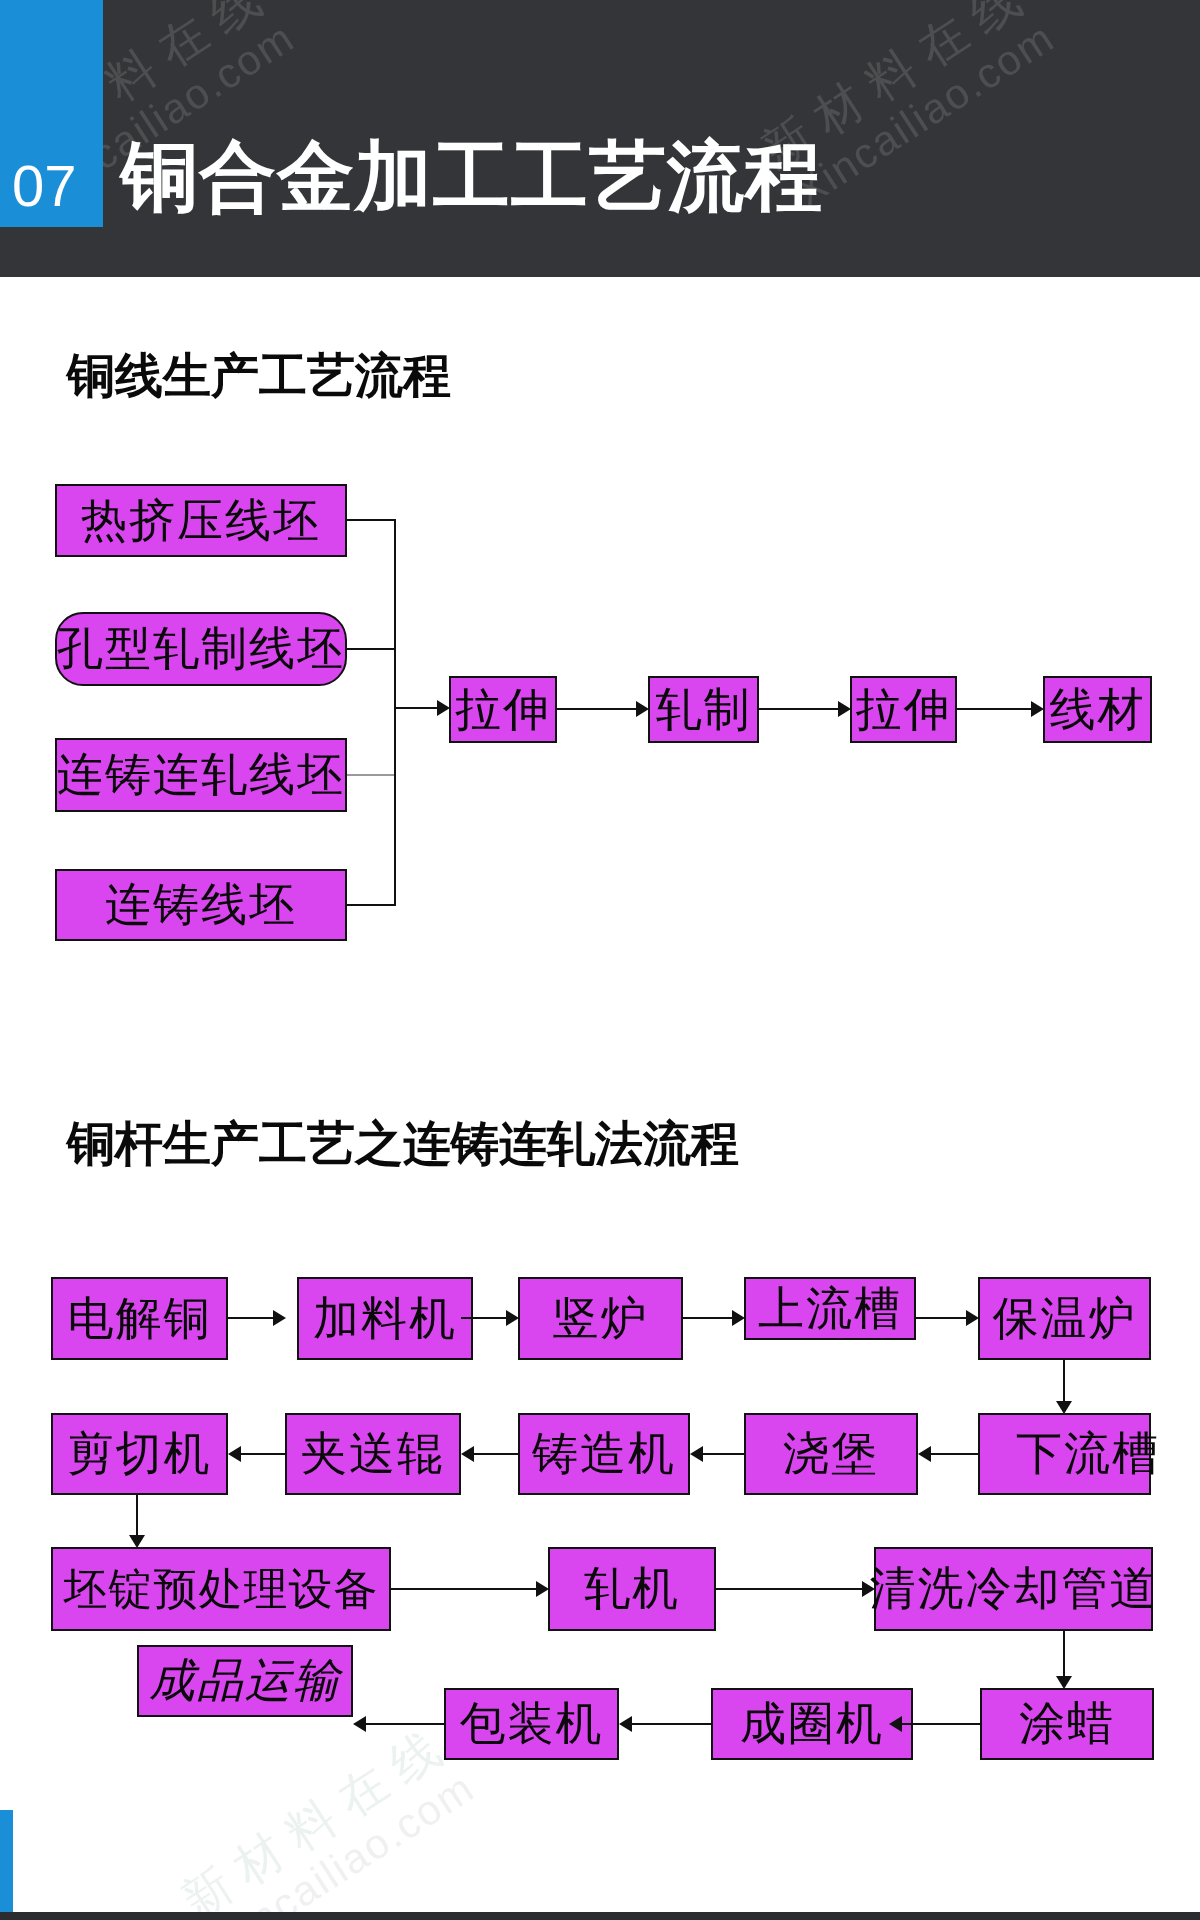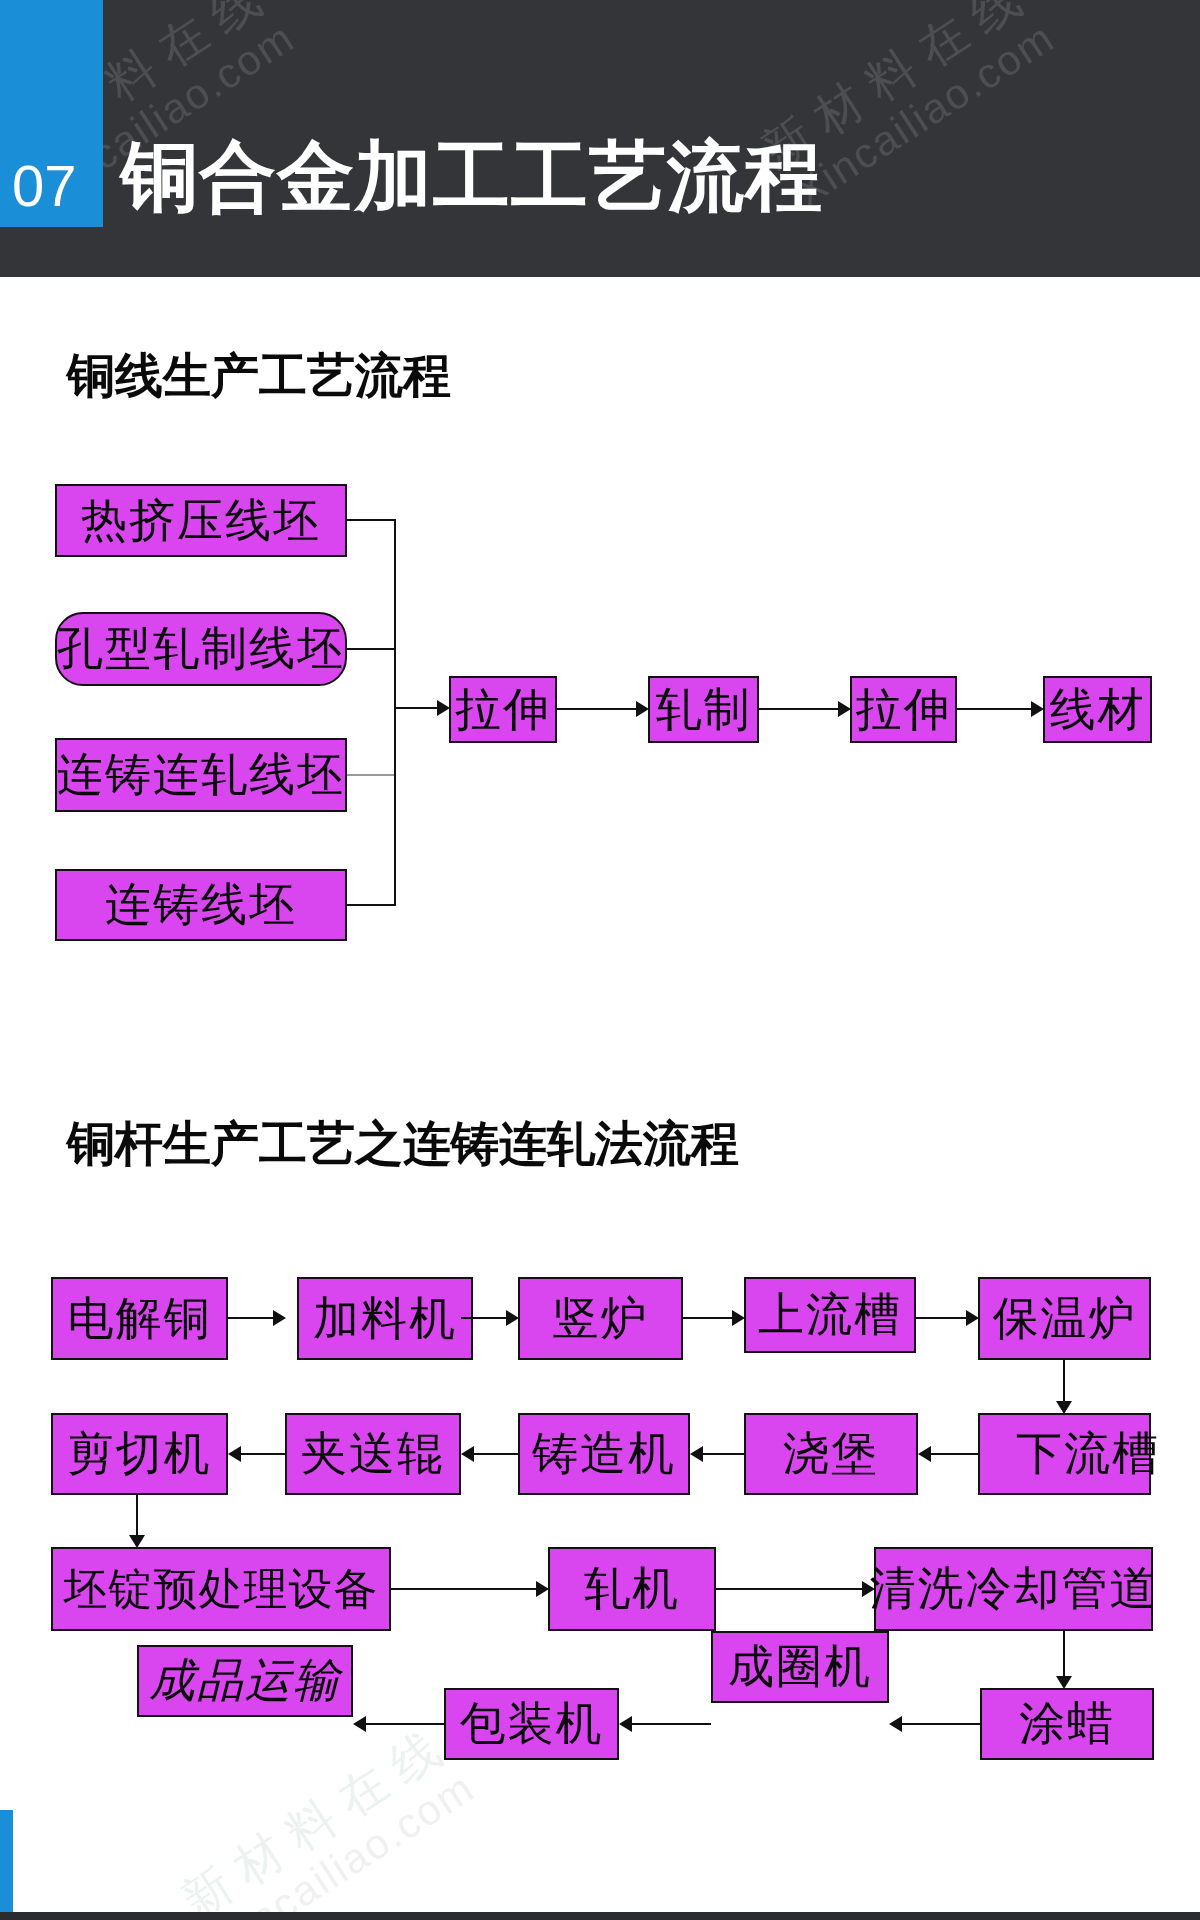--- a/index.html
+++ b/index.html
@@ -110,21 +110,21 @@
 
   <div class="box" style="left:51px;top:1277px;width:177px;height:83px;">
       <span>电解铜</span>
     </div>
   <div class="box" style="left:297px;top:1277px;width:176px;height:83px;">
       <span>加料机</span>
     </div>
   <div class="box" style="left:518px;top:1277px;width:165px;height:83px;">
       <span>竖炉</span>
     </div>
-  <div class="box" style="left:744px;top:1277px;width:172px;height:76px;">
+  <div class="box" style="left:744px;top:1277px;width:172px;height:63px;">
       <span>上流槽</span>
     </div>
   <div class="box" style="left:978px;top:1277px;width:173px;height:83px;">
       <span>保温炉</span>
     </div>
 
   <div class="hline" style="left:228px;top:1317px;width:45px;"></div>
   <div class="head-right" style="left:273px;top:1310px;"></div>
   <div class="hline" style="left:461px;top:1317px;width:45px;"></div>
   <div class="head-right" style="left:506px;top:1310px;"></div>
@@ -181,21 +181,21 @@
 
   <div class="vline" style="left:1063px;top:1631px;height:45px;"></div>
   <div class="head-down" style="left:1056px;top:1676px;"></div>
 
   <div class="box" style="left:137px;top:1645px;width:216px;height:72px;font-style:italic;">
       <span>成品运输</span>
     </div>
   <div class="box" style="left:444px;top:1688px;width:175px;height:72px;">
       <span>包装机</span>
     </div>
-  <div class="box" style="left:711px;top:1631px;width:178px;height:72px;">
+  <div class="box" style="left:711px;top:1688px;width:202px;height:72px;">
       <span>成圈机</span>
     </div>
   <div class="box" style="left:980px;top:1688px;width:174px;height:72px;">
       <span>涂蜡</span>
     </div>
 
   <div class="head-left" style="left:889px;top:1716px;"></div>
   <div class="hline" style="left:901px;top:1723px;width:79px;"></div>
   <div class="head-left" style="left:619px;top:1716px;"></div>
   <div class="hline" style="left:631px;top:1723px;width:80px;"></div>

